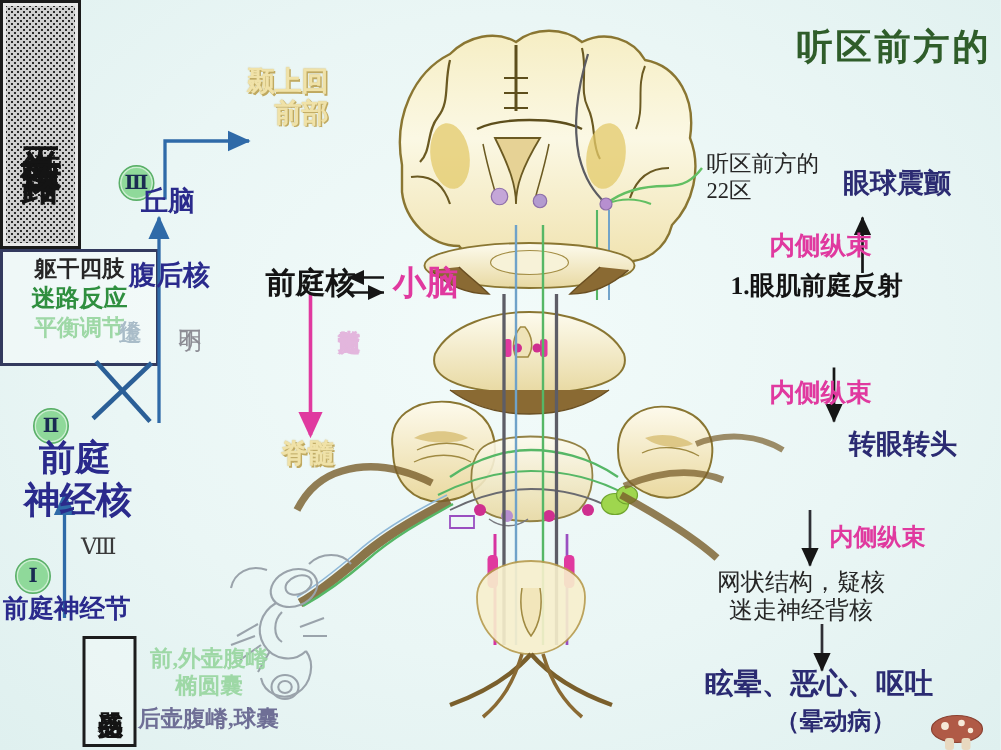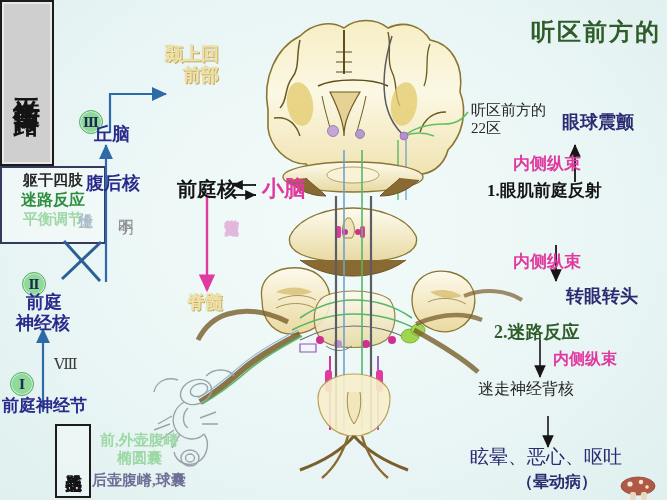--- a/index.html
+++ b/index.html
@@ -297,21 +297,21 @@
     <div class="cream">颞上回</div>
     <div class="cream">前部</div>
   </div>
 
   <div class="t vert graylt nw" style="left:76px;top:202px;font-size:15px;">上传途径</div>
 
   <div class="t vert gray nw" style="left:116px;top:207px;font-size:16px;">不明</div>
 
   <div class="badge" style="left:22px;top:272px;">Ⅱ</div>
 
-  <div class="t nw" style="left:16px;top:292px;font-size:18px;font-weight:600;">
+  <div class="t nw" style="left:16px;top:292px;font-size:24px;font-weight:600;">
     <div class="navy" style="margin-left:10px;">前庭</div>
     <div class="navy">神经核</div>
   </div>
 
   <div class="t nw" style="left:54px;top:356px;font-size:15px;color:#3a3a3a;
        font-family:'DejaVu Serif','Liberation Serif',serif;">Ⅷ</div>
 
   <div class="badge" style="left:10px;top:372px;">Ⅰ</div>
 
   <div class="t navy nw" style="left:2px;top:396px;font-size:17px;font-weight:600;">前庭神经节</div>
@@ -354,25 +354,25 @@
   <div class="t magenta nw" style="left:513px;top:154px;font-size:17px;font-weight:700;">内侧纵束</div>
 
   <div class="t nw" style="left:487px;top:181px;font-size:17px;font-weight:700;color:#141414;">
     <div><span>1.</span><span>眼肌前庭反射</span></div>
   </div>
 
   <div class="t magenta nw" style="left:513px;top:252px;font-size:17px;font-weight:700;">内侧纵束</div>
 
   <div class="t nw" style="left:566px;top:286px;font-size:18px;font-weight:700;color:#2b2b72;">转眼转头</div>
 
-  <div class="t nw" style="left:494px;top:322px;font-size:18px;font-weight:700;color:#2f5d2a;"><span>2.</span><span>迷路反应</span></div>
 
   <div class="t magenta nw" style="left:553px;top:350px;font-size:16px;font-weight:700;">内侧纵束</div>
 
   <div class="t nw" style="left:478px;top:380px;font-size:16px;color:#262626;text-align:center;">
+    <div>网状结构，疑核</div>
     <div>迷走神经背核</div>
   </div>
 
-  <div class="t nw" style="left:470px;top:446px;font-size:19px;font-weight:400;color:#2b2b72;">眩晕、恶心、呕吐</div>
+  <div class="t nw" style="left:470px;top:446px;font-size:19px;font-weight:700;color:#2b2b72;">眩晕、恶心、呕吐</div>
 
   <div class="t nw" style="left:517px;top:473px;font-size:16px;font-weight:600;color:#2b2b72;">（晕动病）</div>
 
 </div>
 
 </body></html>

